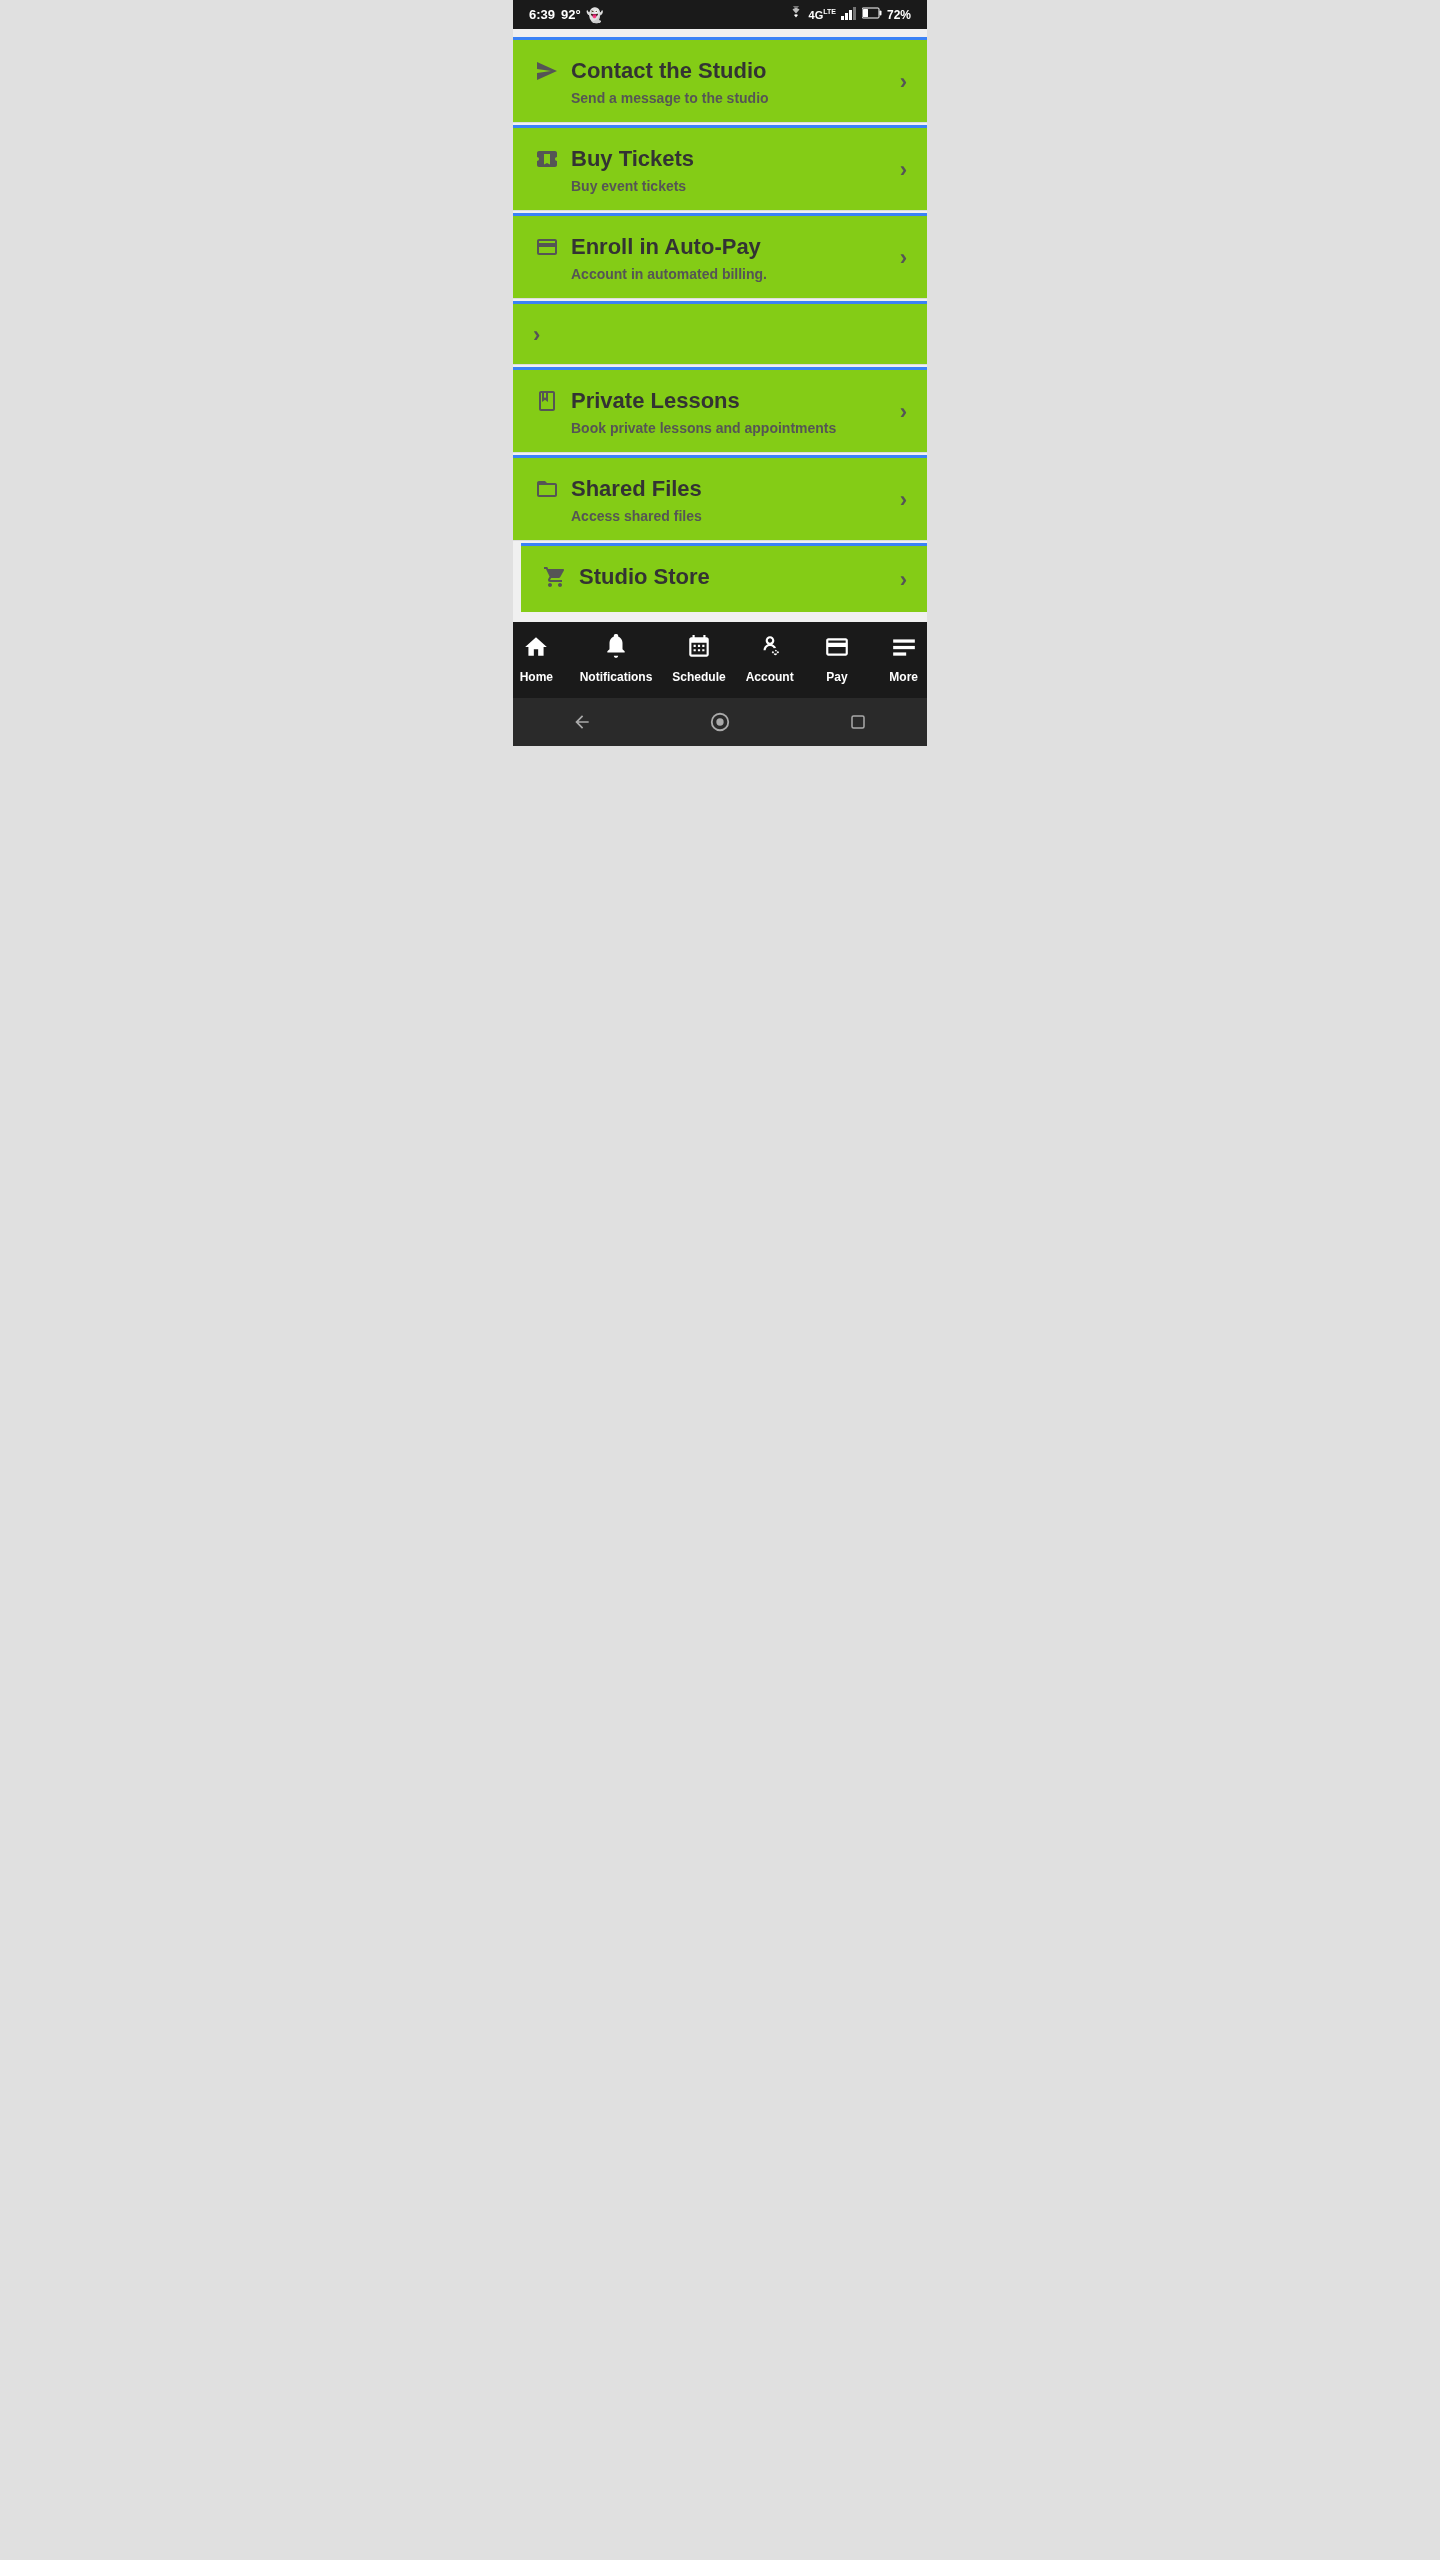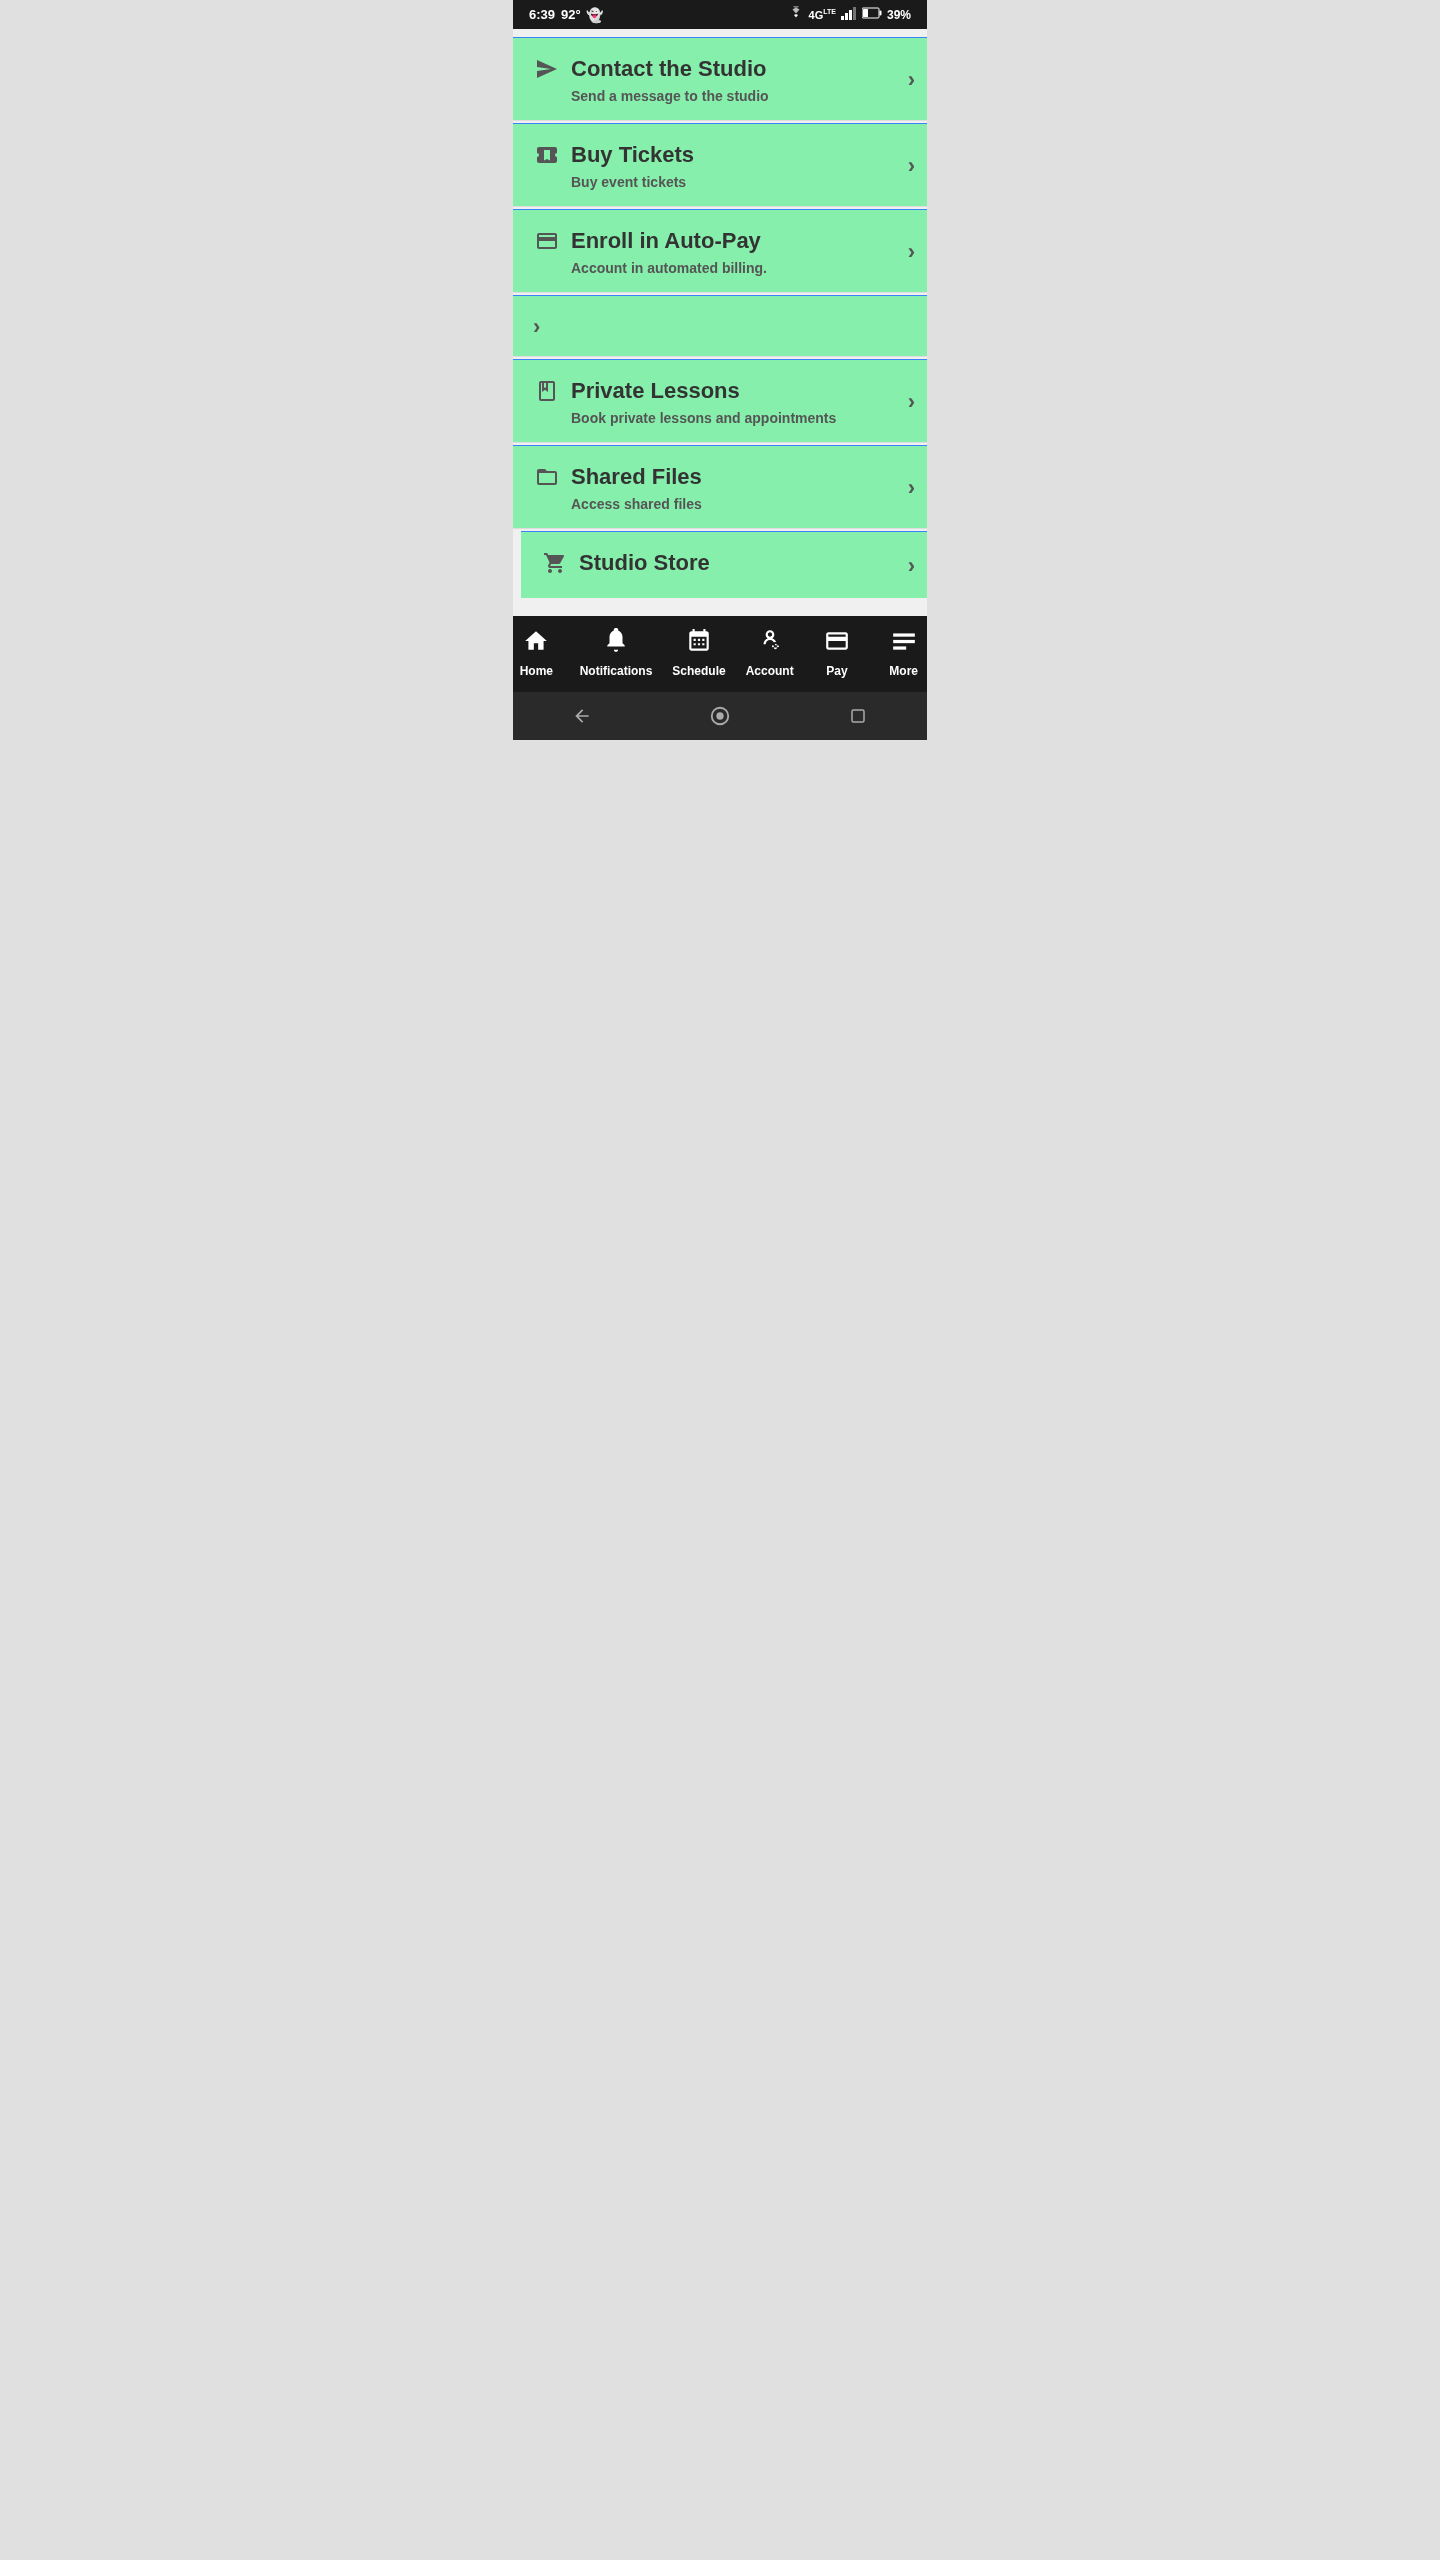--- a/index.html
+++ b/index.html
@@ -44,25 +44,25 @@
     
     .main-content {
       flex: 1;
       background: #f0f0f0;
       overflow-y: auto;
       padding: 8px 0;
     }
 
     
     .menu-item {
-      background: #86efac;
+      background: #84cc16;
       border-bottom: 1px solid #ddd;
-      border-top: 1px solid #3b82f6;
+      border-top: 3px solid #3b82f6;
       margin-bottom: 2px;
-      padding: 18px 12px 16px 20px;
+      padding: 18px 20px 16px 20px;
       display: flex;
       justify-content: space-between;
       align-items: center;
       cursor: pointer;
       position: relative;
     }
 
     .menu-item-left {
       flex: 1;
     }
@@ -183,21 +183,21 @@
       </svg>
     </span>
 
     <span>
       <svg width="20" height="12" viewBox="0 0 20 12" fill="white">
         <rect x="0" y="1" width="17" height="10" rx="1" stroke="white" stroke-width="1" fill="none"></rect>
         <rect x="17.5" y="3.5" width="2" height="5" rx="1" fill="white"></rect>
         <rect x="1" y="2" width="5" height="8" rx="0.5" fill="white"></rect>
       </svg>
     </span>
-    <span>39%</span>
+    <span>72%</span>
   </div>
 </div>
 
 <div class="main-content">
 
   <div class="menu-item">
     <div class="menu-item-left">
       <div class="menu-item-title">
         <span class="item-icon">
           <svg width="24" height="24" viewBox="0 0 24 24" fill="#555">

